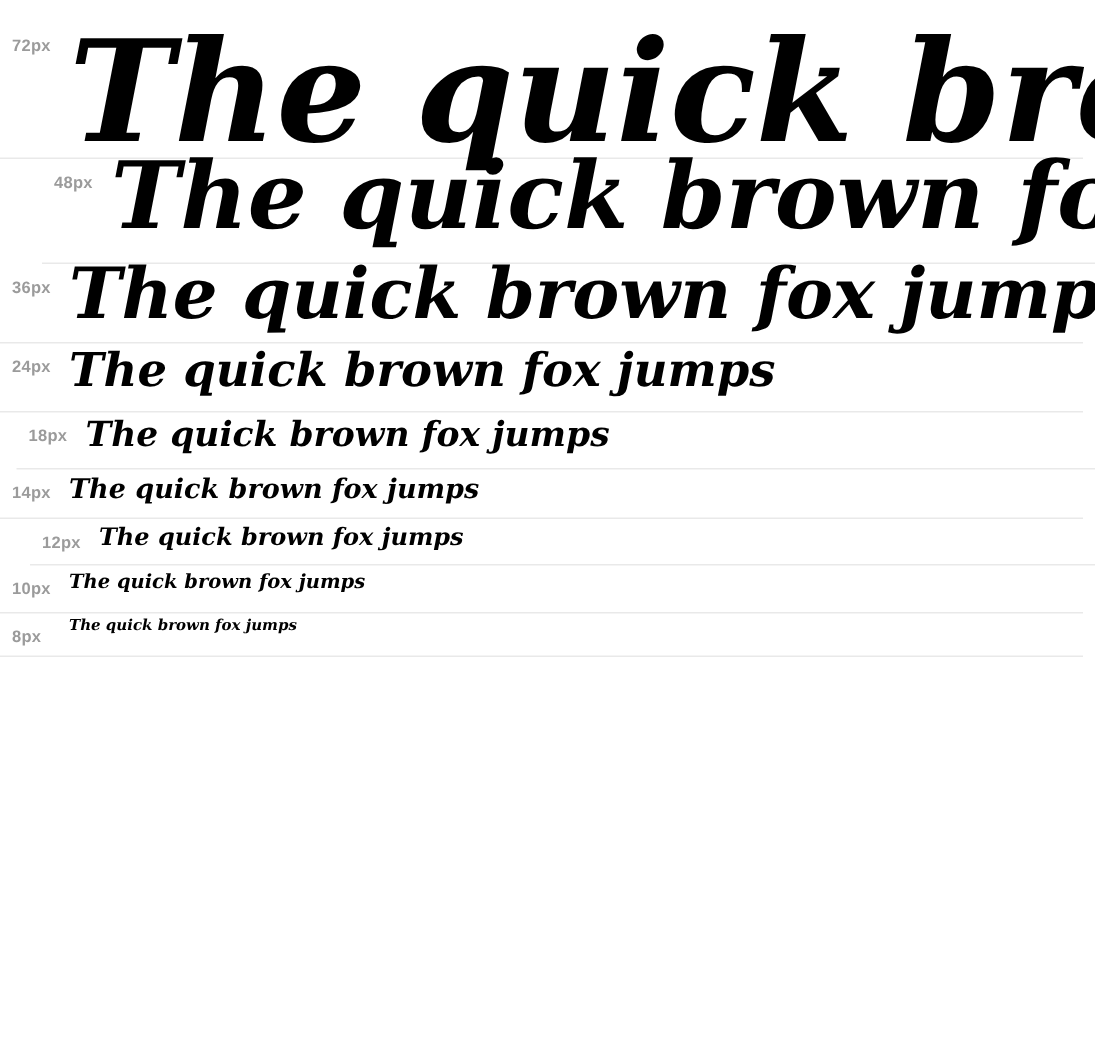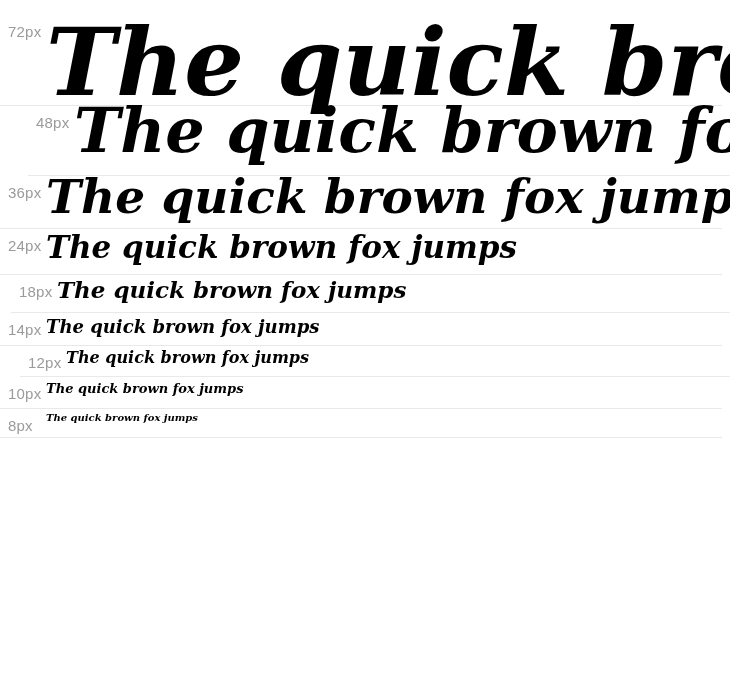--- a/index.html
+++ b/index.html
@@ -21,25 +21,26 @@
   .row {
     position: relative;
     width: 722px;
     box-sizing: border-box;
     border-bottom: 1px solid var(--divider-color, #e9e9e9);
   }
   .size-label {
     position: absolute;
     left: 8px;
     top: 11px;
-    font-size: 15px;
+    font-size: 11px;
     line-height: 11px;
     color: var(--label-color, #9b9b9b);
     letter-spacing: 0.2px;
     z-index: 1;
+    font-weight: bold;
   }
   .sample {
     position: absolute;
     left: 46px;
     white-space: nowrap;
     font-family: "DejaVu Serif", serif;
     font-style: italic;
     font-weight: bold;
     line-height: 1;
     color: var(--text-color, #000000);

